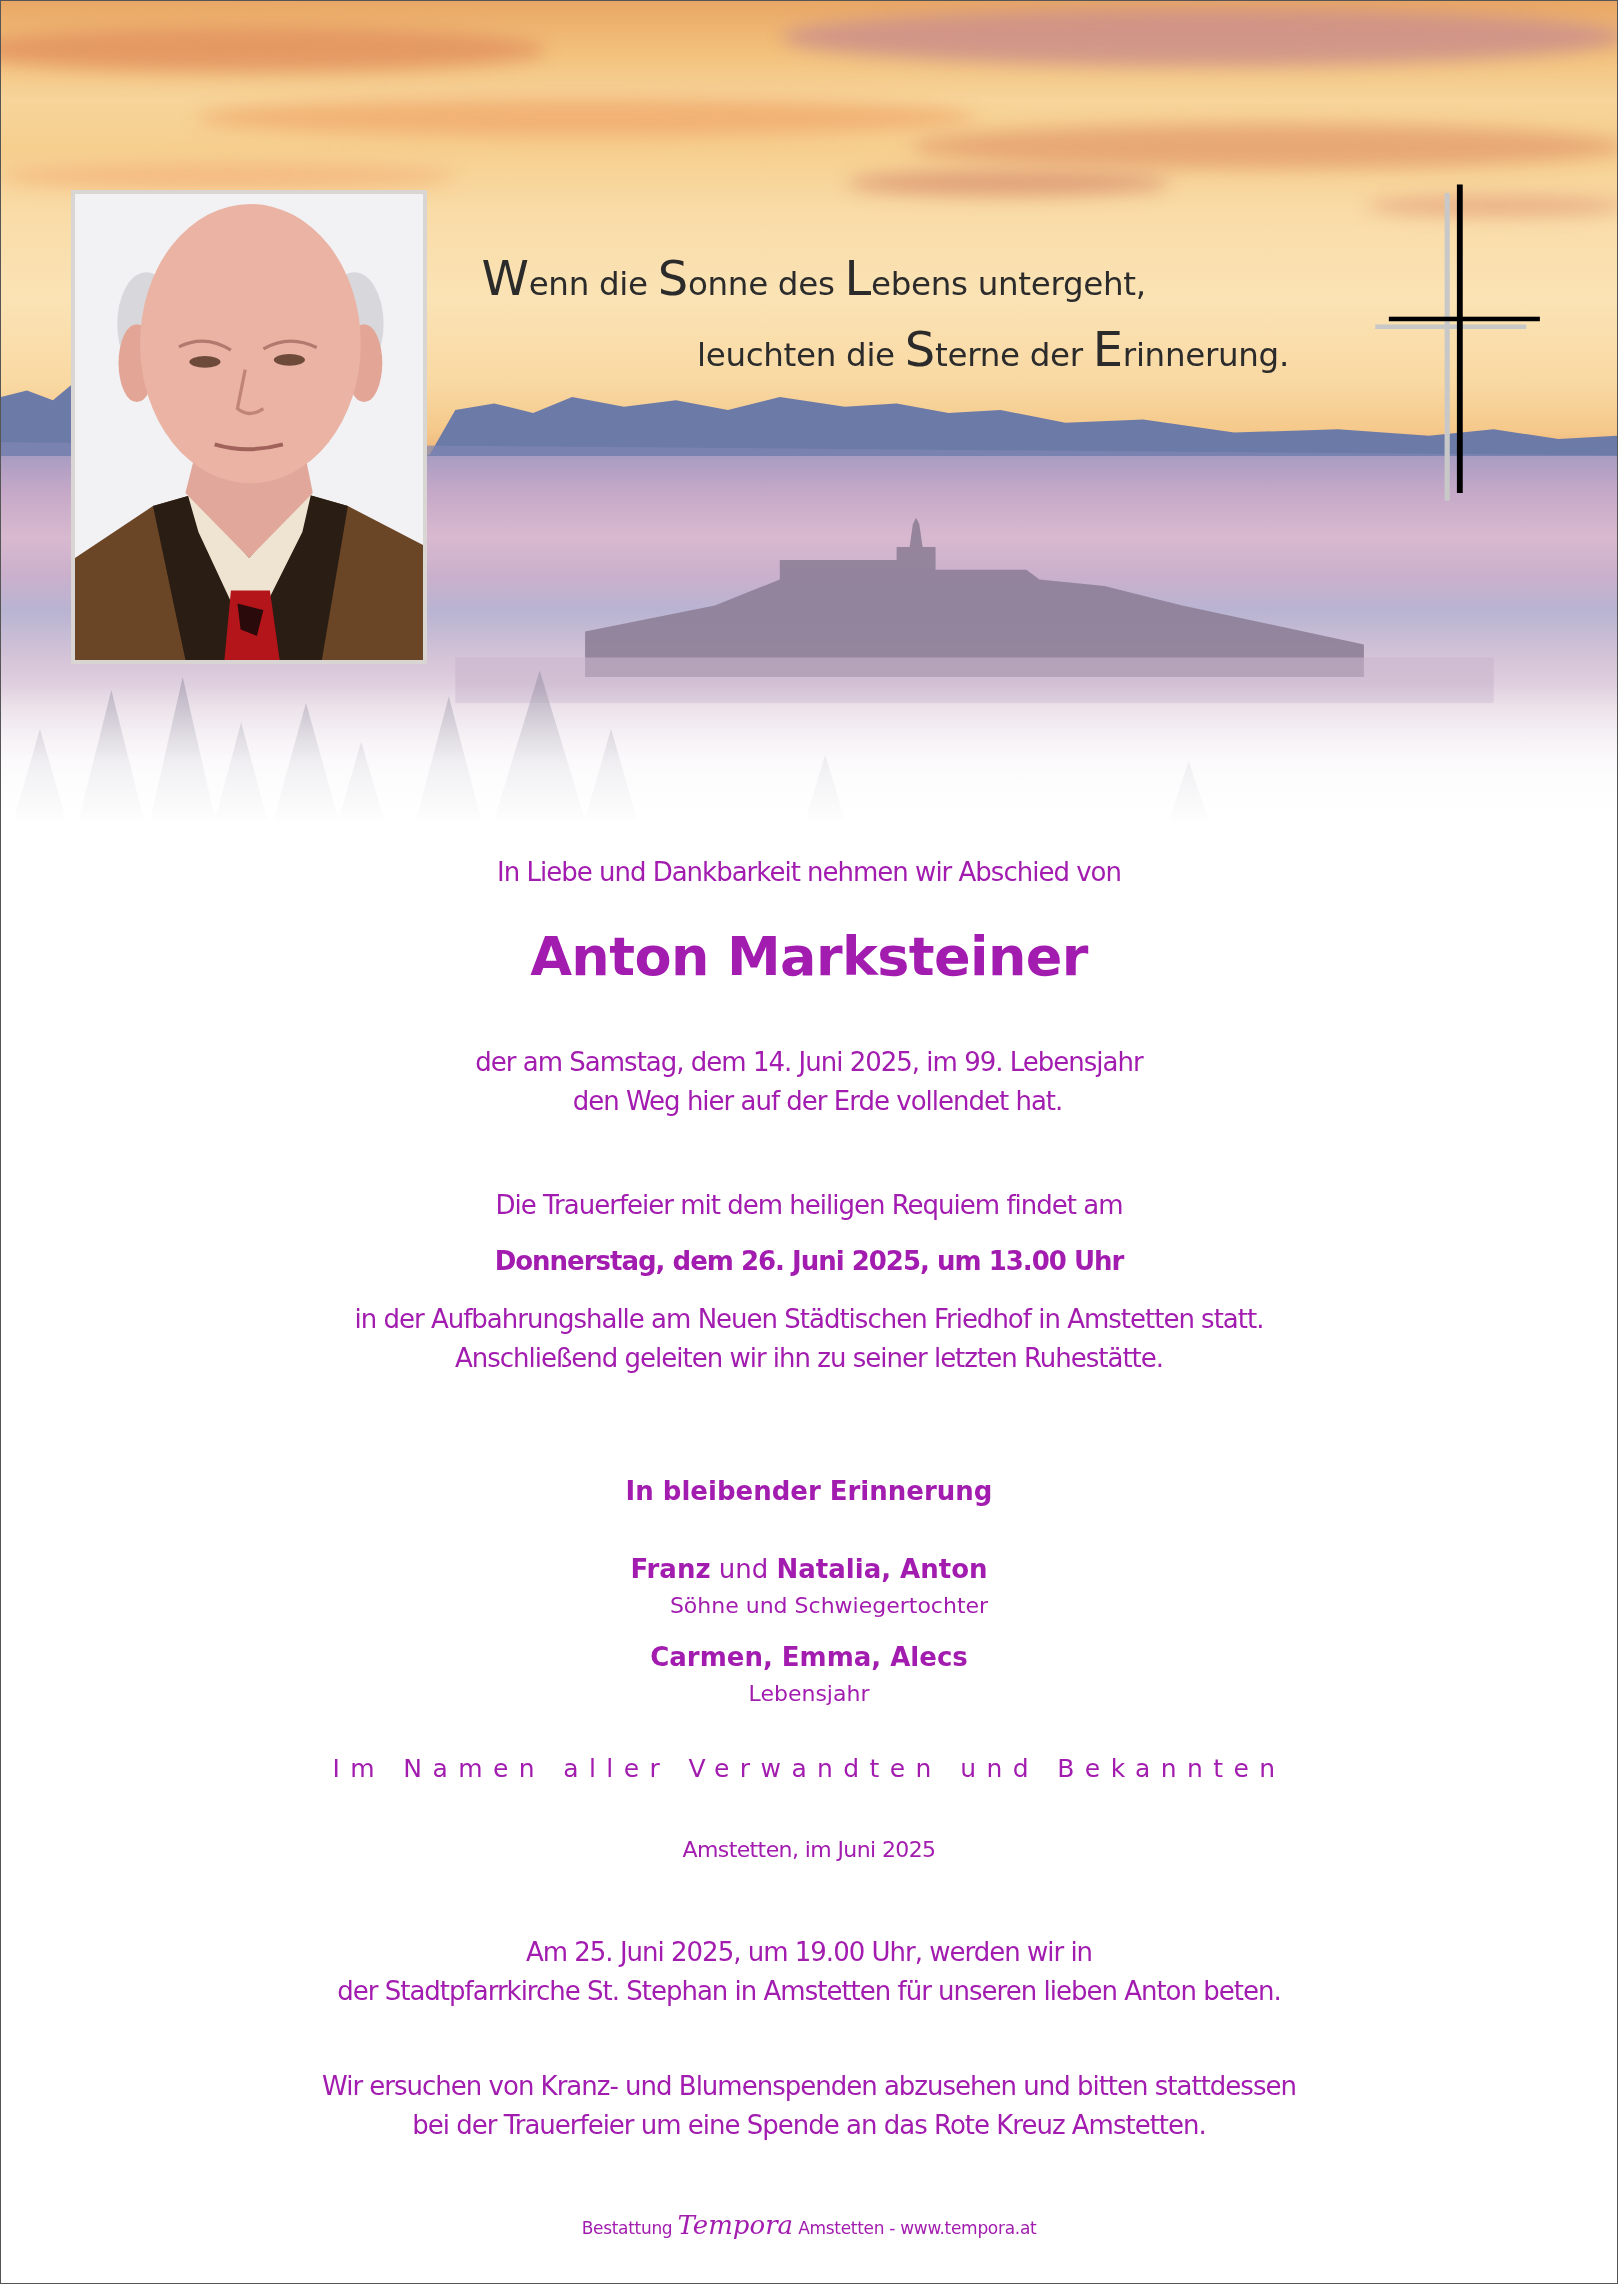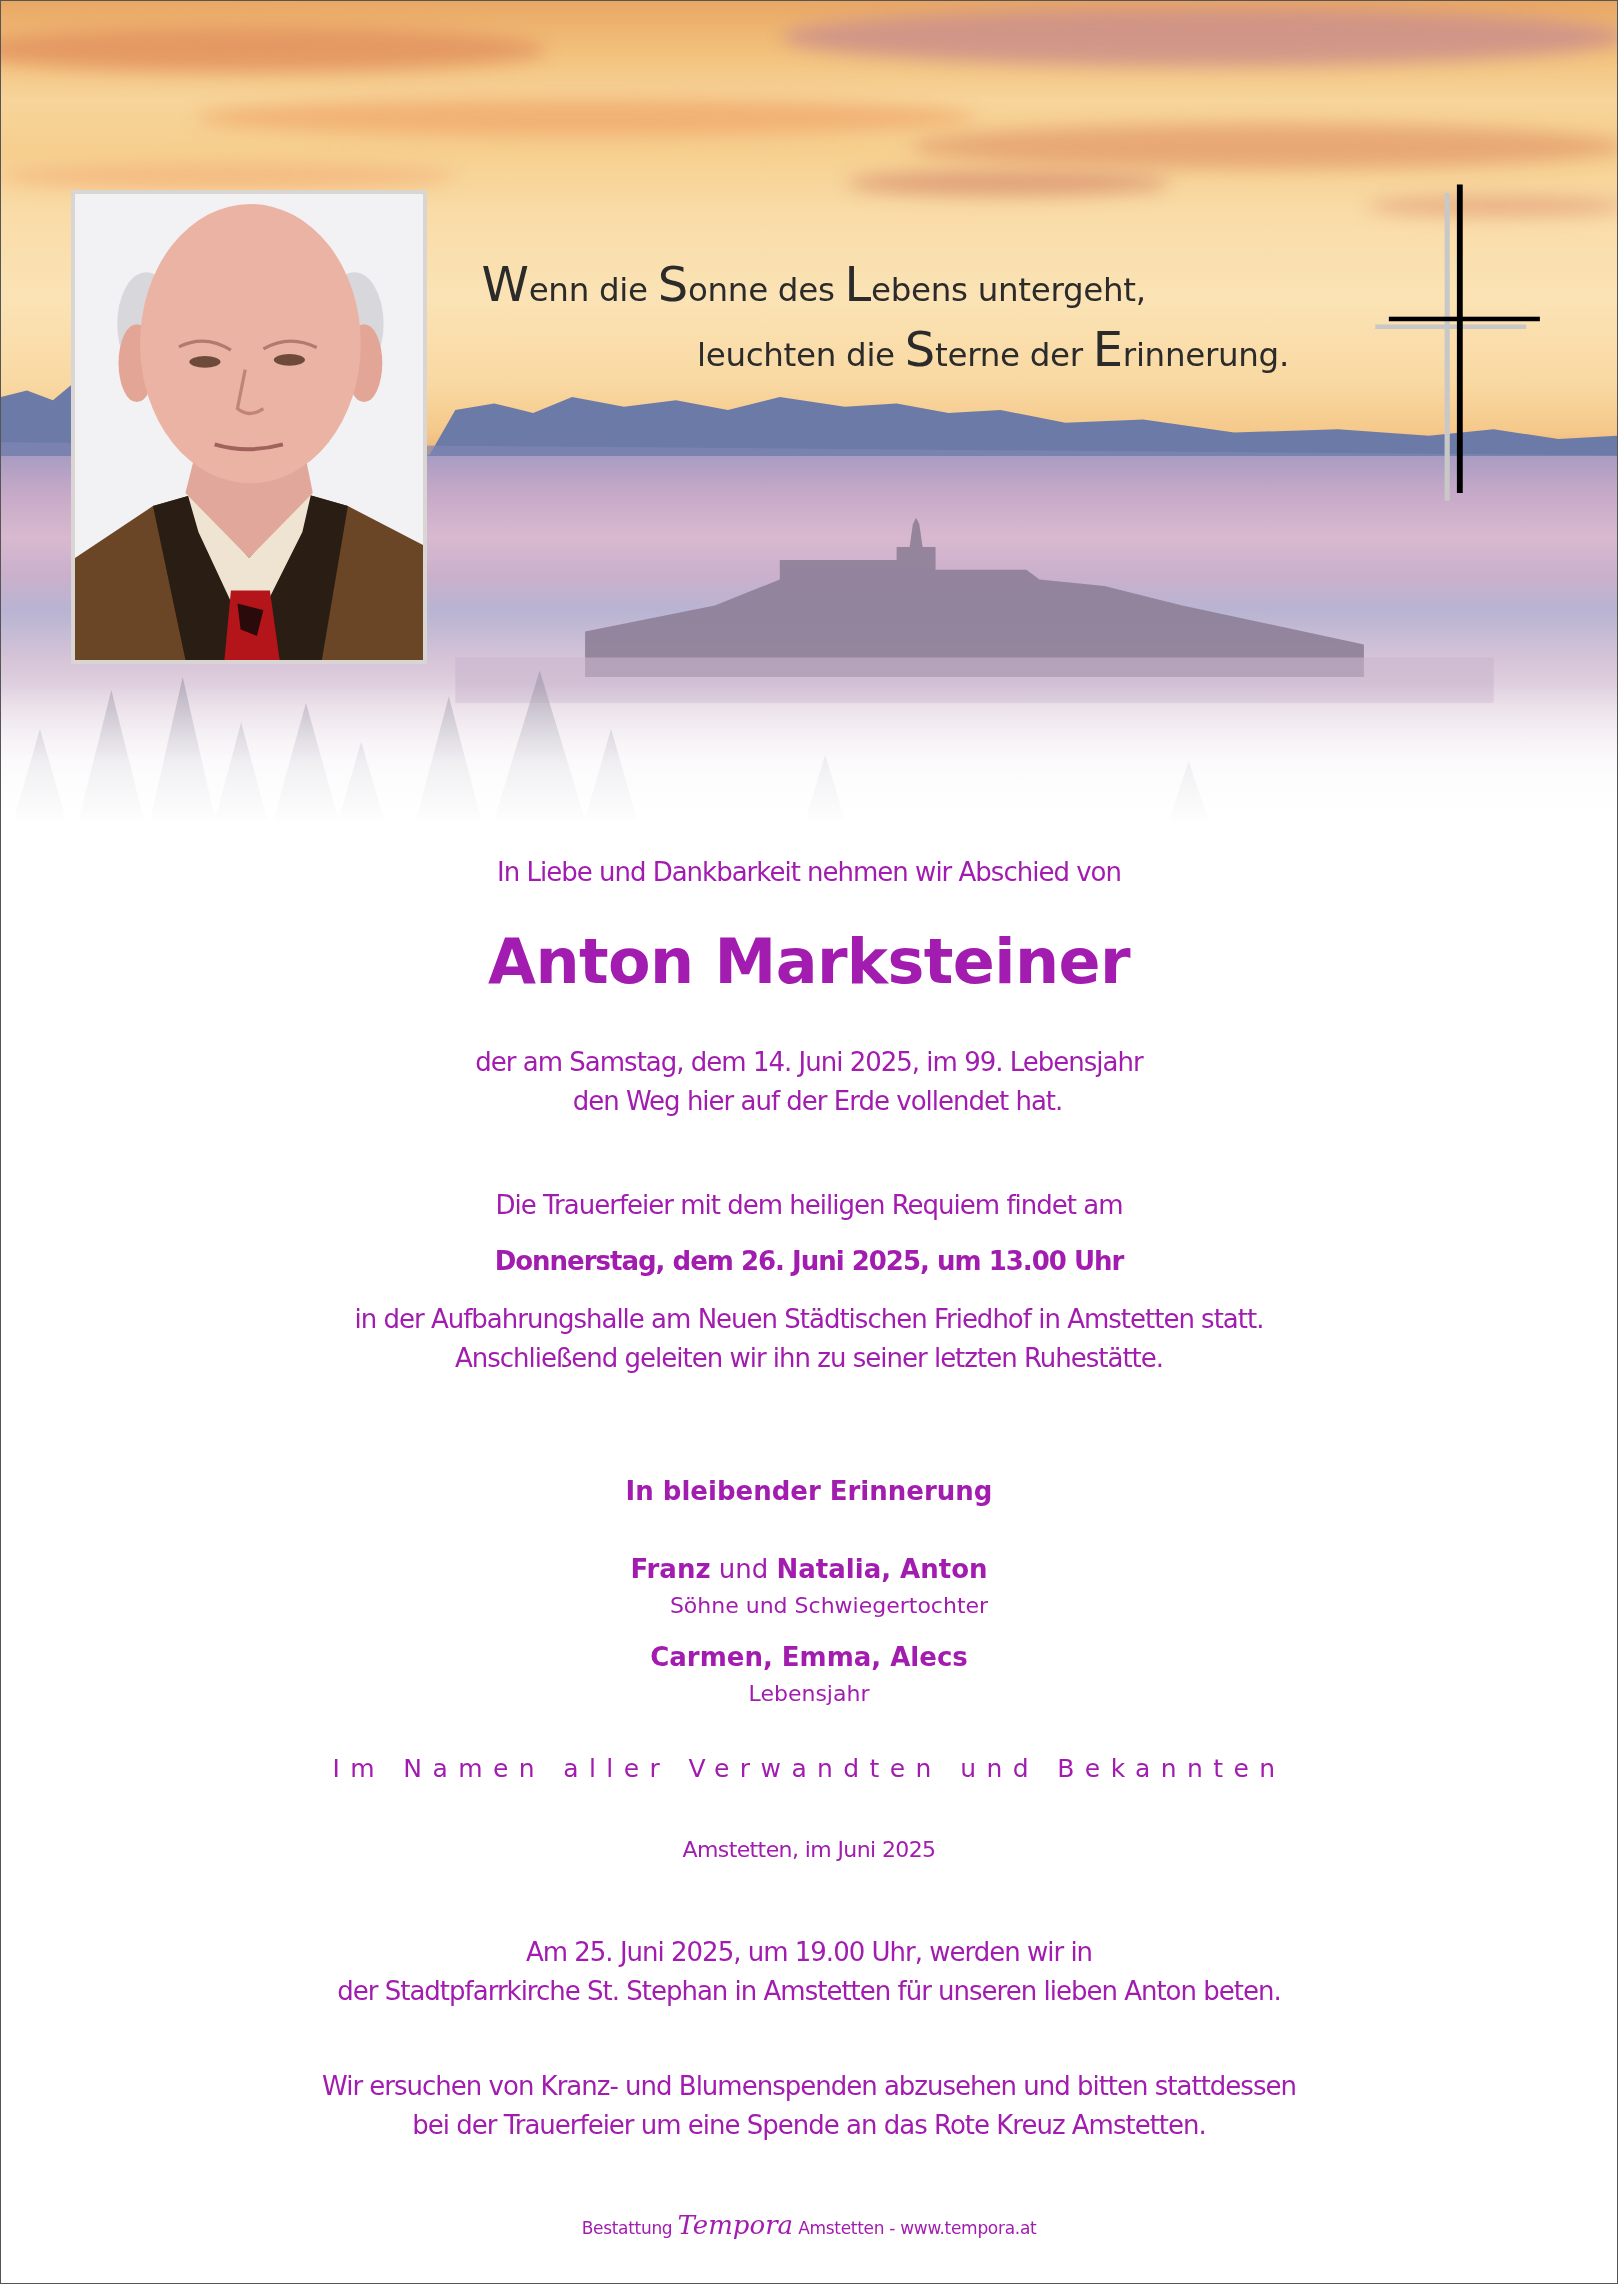--- a/index.html
+++ b/index.html
@@ -43,33 +43,33 @@
   .portrait {
     width: 100%; height: 100%; position: relative; overflow: hidden;
     background: linear-gradient(180deg, #f4f4f6 0%, #eeeef2 60%, #e7e4e4 100%);
   }
 
   .motto {
     position: absolute; left: 474px; top: 247px; width: 910px;
     font-family: "DejaVu Sans", sans-serif; color: #2b2b2b; font-size: 32.5px; line-height: 1;
     letter-spacing: -0.3px;
   }
-  .motto .line1 { position: absolute; left: 6.5px; top: 12px; white-space: nowrap; }
+  .motto .line1 { position: absolute; left: 6.5px; top: 6px; white-space: nowrap; }
   .motto .line2 { position: absolute; left: 222px; top: 77px; white-space: nowrap; }
   .motto .cap { font-size: 48px; }
 
   .cross { position: absolute; left: 1371px; top: 172px; width: 175px; height: 500px; }
 
   
   .content { position: absolute; left: 0; top: 825px; width: 100%; text-align: center; }
   .t { position: absolute; left: 0; width: 100%; text-align: center; white-space: nowrap; color: #a21caf;
        font-family: "DejaVu Sans", sans-serif; letter-spacing: -1px; }
   .normal { font-size: 26px; }
   .bold { font-weight: bold; }
-  .name { font-size: 62px; font-weight: bold; letter-spacing: -0.6px; font-family: "DejaVu Sans", sans-serif; }
+  .name { font-size: 54px; font-weight: bold; letter-spacing: -0.6px; font-family: "DejaVu Sans", sans-serif; }
   .spaced { font-size: 25px; letter-spacing: 10.4px; }
   .small { font-size: 22px; letter-spacing: -0.6px; }
   .footer-line { font-size: 17px; letter-spacing: -0.3px; }
   .footer-line .script { font-family: "DejaVu Serif", serif; font-style: italic; font-size: 26px; letter-spacing: 0; }
 </style>
 </head>
 <body>
 
 <div class="page">
 

